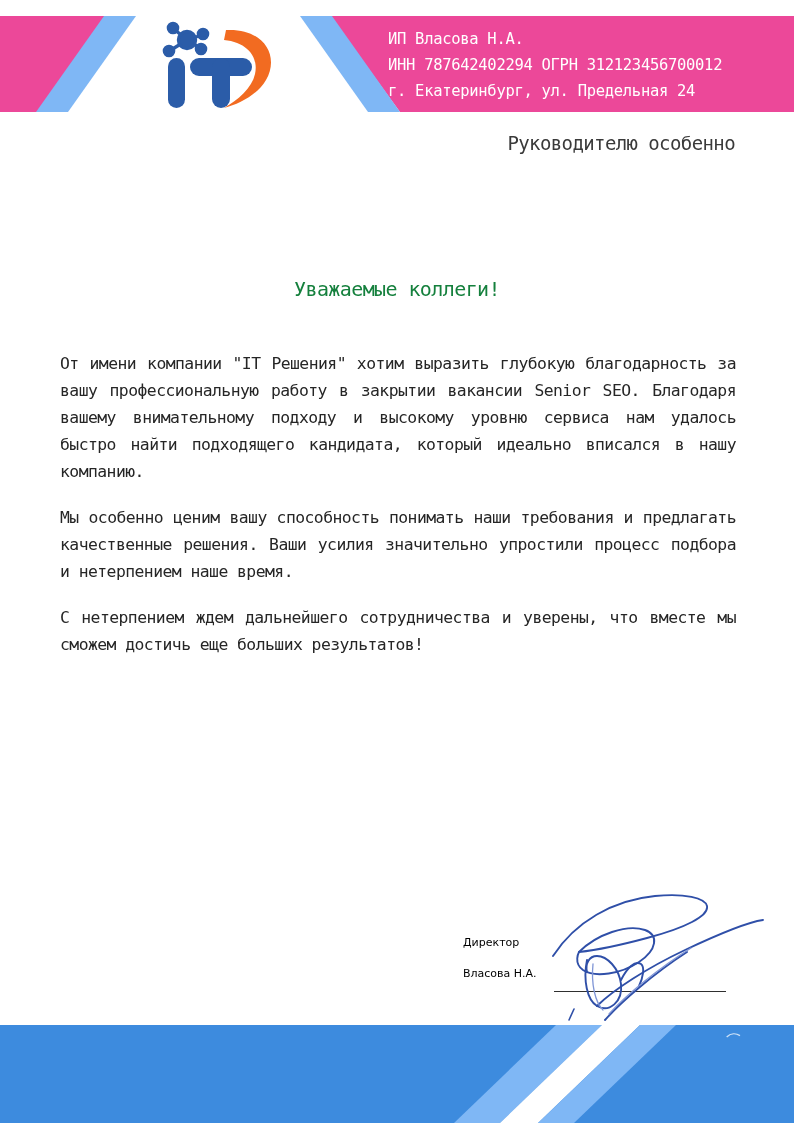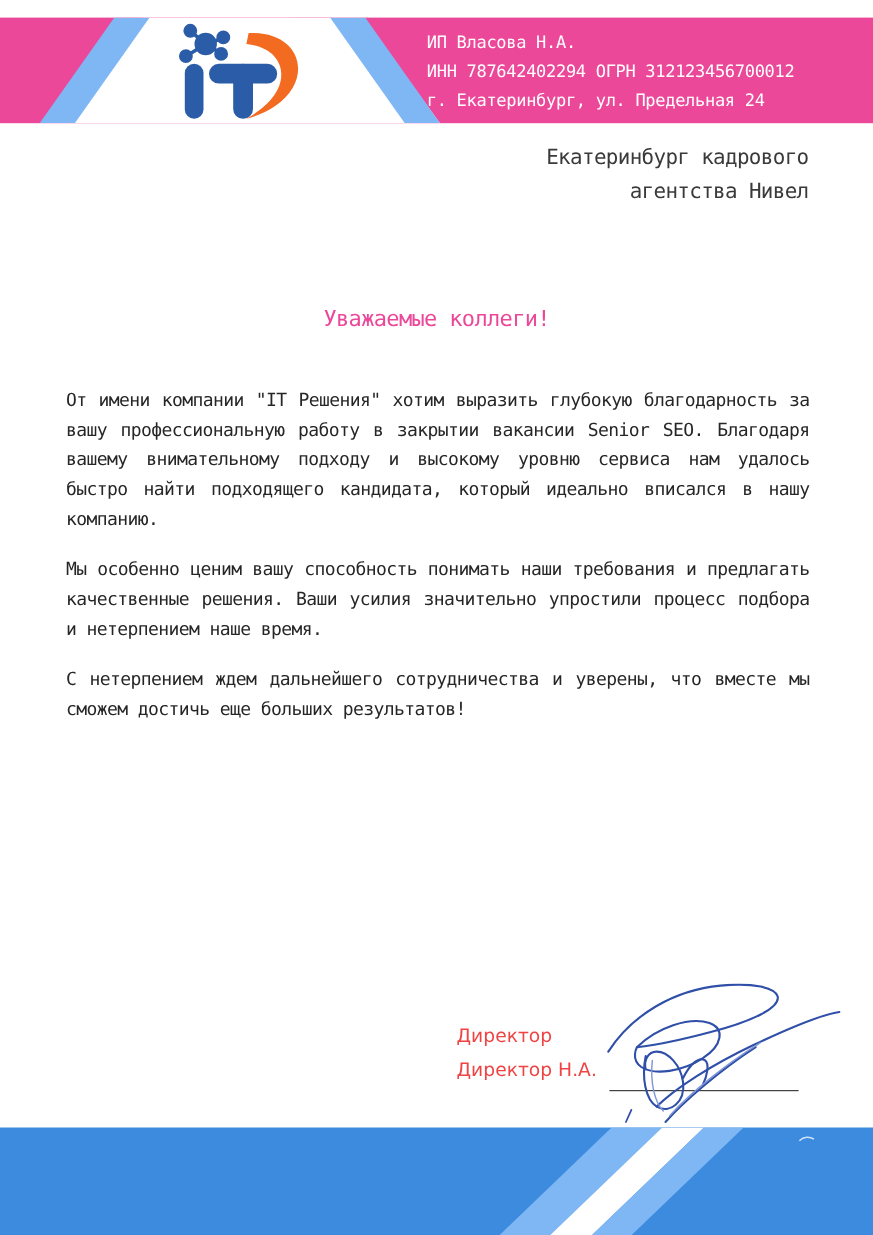--- a/index.html
+++ b/index.html
@@ -68,21 +68,21 @@
     letter-spacing: -0.6px;
   }
   .greeting {
     position: absolute;
     left: 0;
     top: 277px;
     width: 794px;
     text-align: center;
     font-family: "DejaVu Sans Mono", monospace;
     font-size: 20px;
-    color: #ec4899;
+    color: #15803d;
     letter-spacing: -0.6px;
   }
   .body-text {
     position: absolute;
     left: 60px;
     top: 350px;
     width: 676px;
     font-family: "DejaVu Sans Mono", monospace;
     font-size: 16.4px;
     line-height: 27px;
@@ -100,24 +100,25 @@
   
   .signature-block {
     position: absolute;
     left: 415px;
     top: 927px;
     width: 340px;
     height: 110px;
   }
   .sig-label {
     font-family: "DejaVu Sans", sans-serif;
-    font-size: 17px;
+    font-size: 11px;
     line-height: 31px;
-    color: #ef4444;
+    color: #000000;
     letter-spacing: 0px;
+    margin-left: 48px;
   }
   .sig-line {
     position: absolute;
     left: 139px;
     top: 64px;
     width: 172px;
     height: 0;
     border-bottom: 1.6px solid #2f2f2f;
   }
   .sig-scribble {
@@ -197,35 +198,34 @@
   </div>
 
   <div class="header-company">
     <div>ИП Власова Н.А.</div>
     <div>ИНН 787642402294 ОГРН  312123456700012</div>
     <div>г. Екатеринбург, ул. Предельная 24</div>
   </div>
 </div>
 
 <div class="recipient">
-  <div>Екатеринбург кадрового</div>
-  <div>агентства Нивел</div>
+  <div>Руководителю особенно</div>
 </div>
 
 <div class="greeting">Уважаемые коллеги!</div>
 
 <div class="body-text">
   <p>От имени компании "IT Решения" хотим выразить глубокую благодарность за вашу профессиональную работу в закрытии вакансии Senior SEO. Благодаря вашему внимательному подходу и высокому уровню сервиса нам удалось быстро найти подходящего кандидата, который идеально вписался в нашу компанию.</p>
   <p>Мы особенно ценим вашу способность понимать наши требования и предлагать качественные решения. Ваши усилия значительно упростили процесс подбора и нетерпением наше время.</p>
   <p>С нетерпением ждем дальнейшего сотрудничества и уверены, что вместе мы сможем достичь еще больших результатов!</p>
 </div>
 
 <div class="signature-block">
   <div class="sig-label">Директор</div>
-  <div class="sig-label">Директор Н.А.</div>
+  <div class="sig-label">Власова Н.А.</div>
   <div class="sig-line"></div>
   <svg class="sig-scribble" viewBox="0 0 230 130">
     <g fill="none" stroke="#2f4fa8" stroke-width="1.9" stroke-linecap="round">
       <path d="M18 62 C40 28 78 6 120 2 C150 -1 170 4 172 12
                C174 22 150 34 112 44 C86 51 62 56 44 58"></path>
       <path d="M44 58 C62 40 92 30 110 36 C124 41 122 56 104 68
                C86 80 60 84 48 76 C38 69 44 58 44 58 Z"></path>
       <path d="M52 66 C48 86 52 106 62 112 C74 119 88 108 86 90
                C84 74 72 62 62 62 C54 62 50 70 52 78"></path>
       <path d="M86 86 C92 74 100 66 106 70 C110 73 108 84 104 92"></path>

